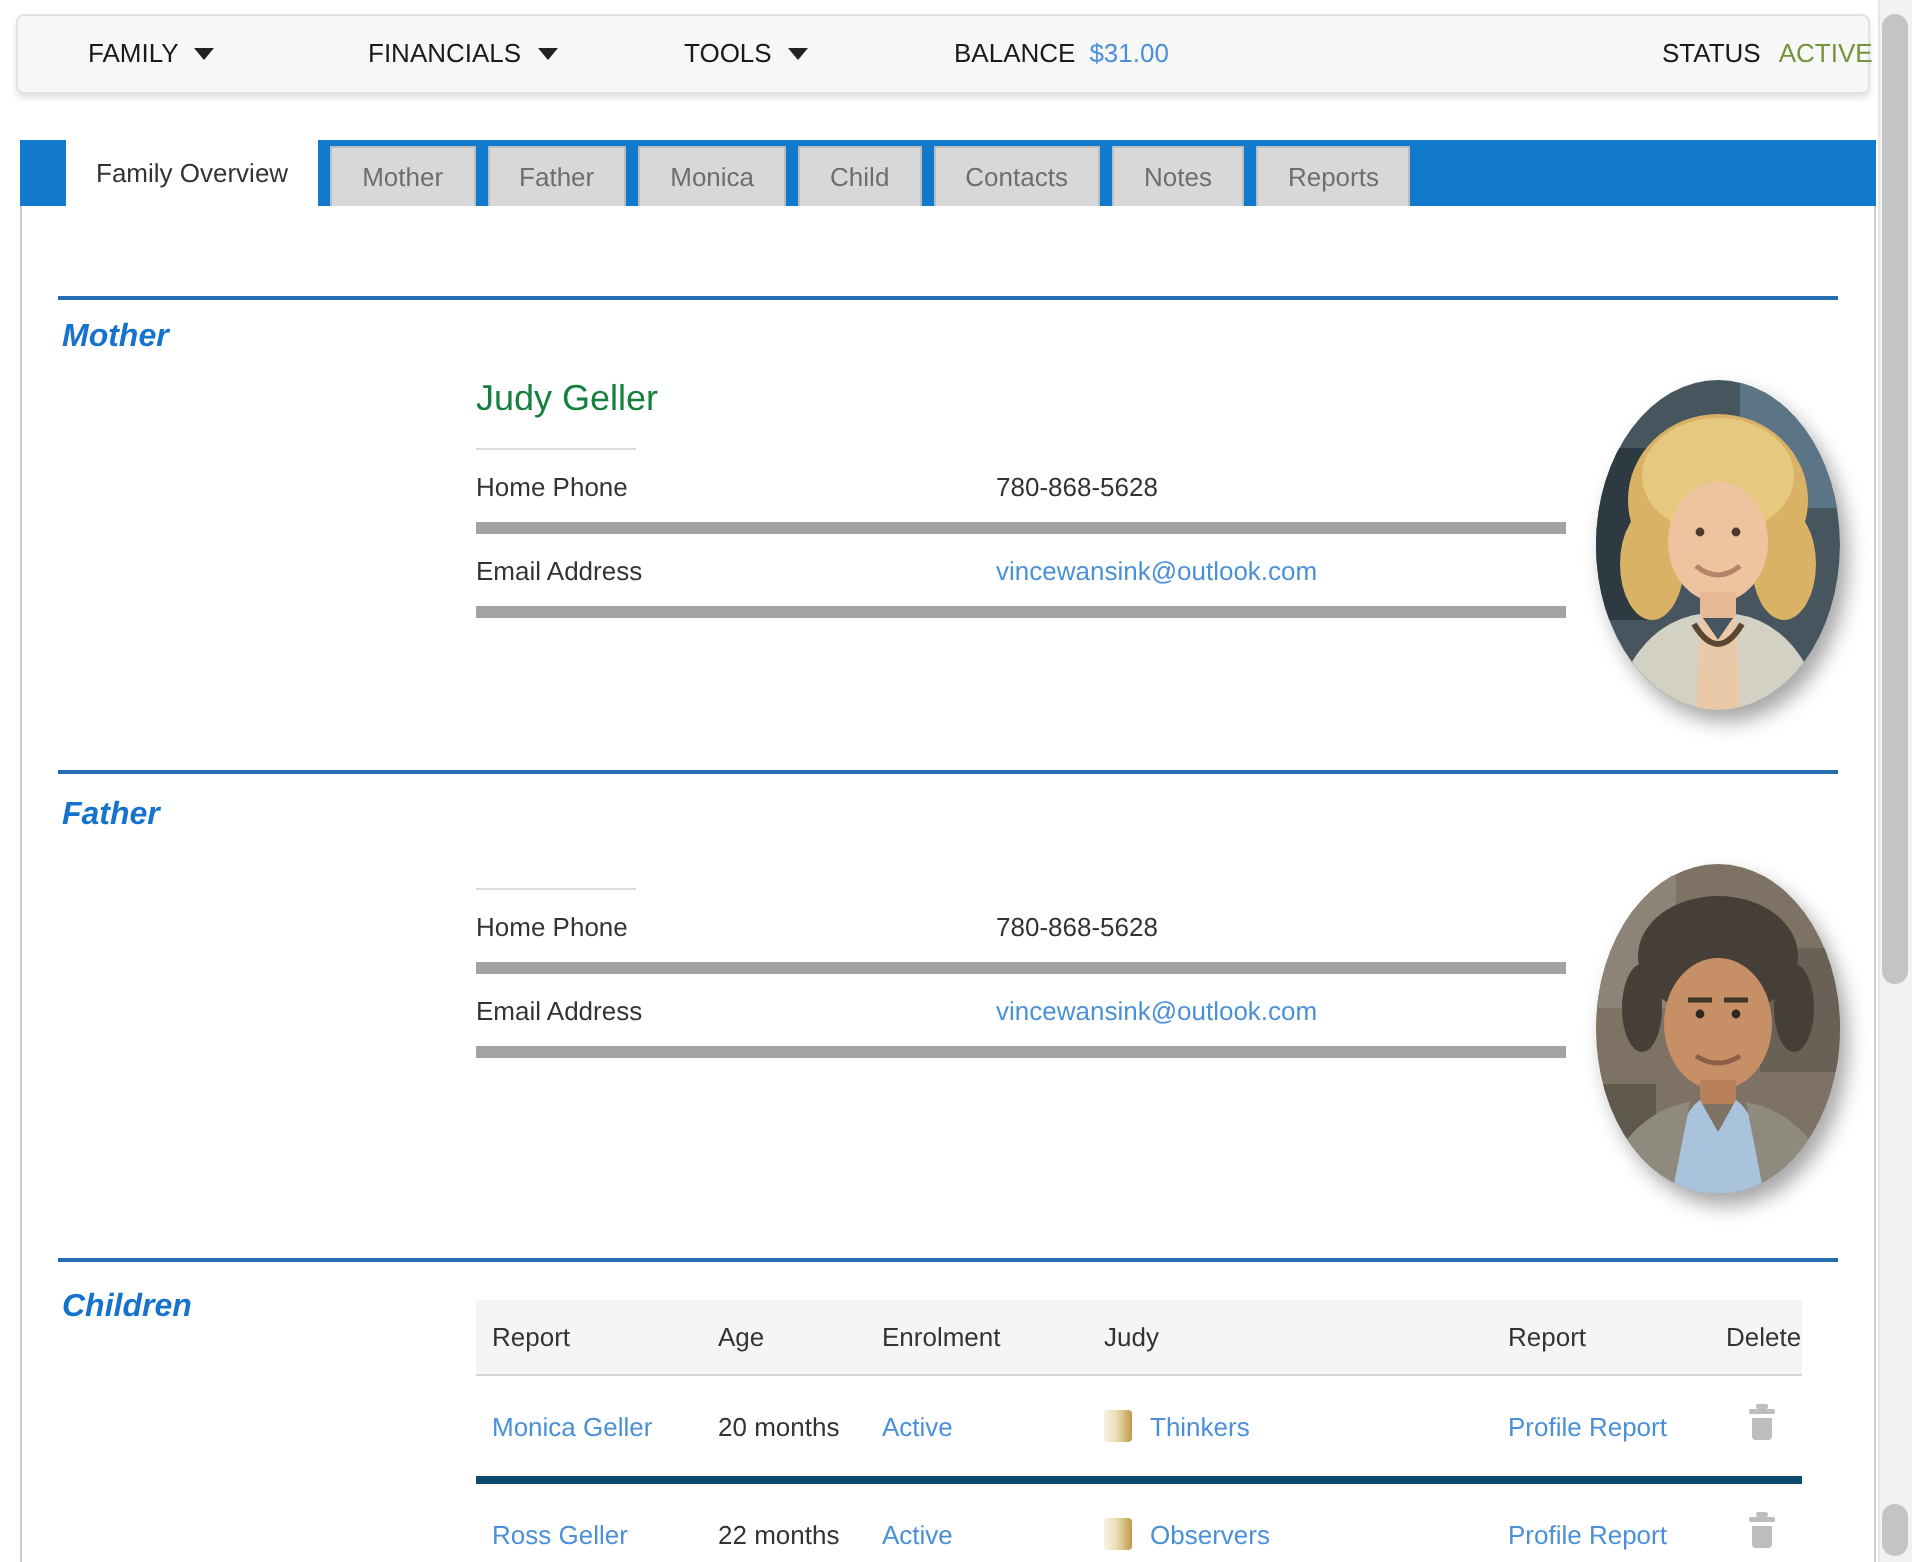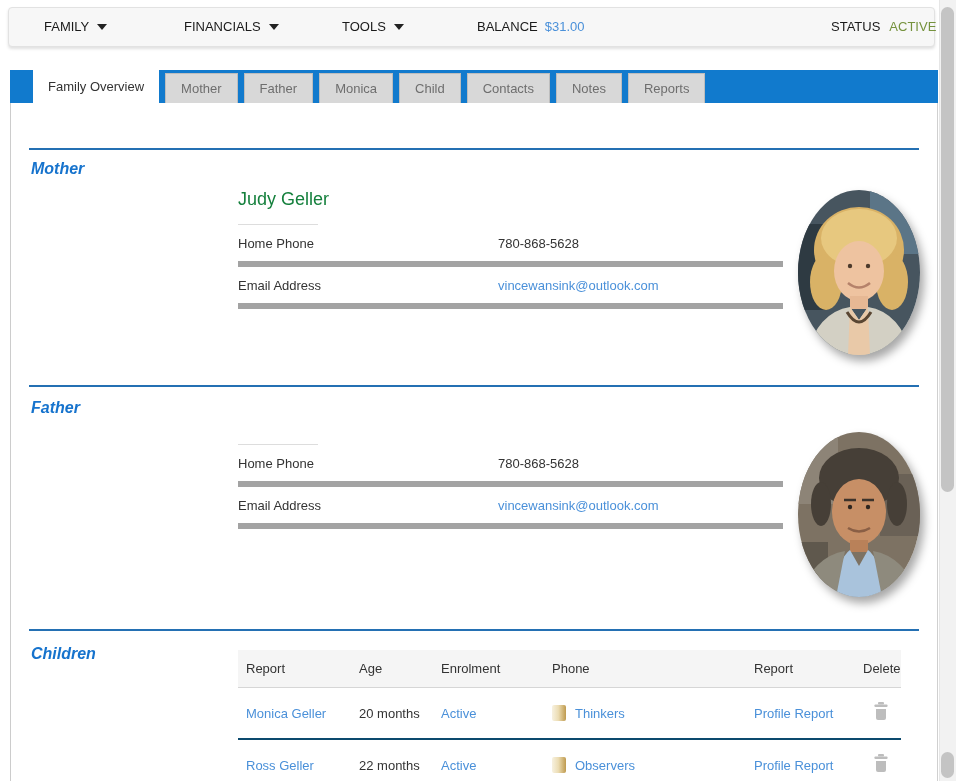--- a/index.html
+++ b/index.html
@@ -68,21 +68,21 @@
     overflow:hidden;box-shadow:4px 6px 10px rgba(0,0,0,0.35);cursor:pointer;
   }
   .photo svg{display:block;}
 
   
   .children-table{position:absolute;left:227px;top:547px;width:663px;font-size:13px;}
   .thead{
     display:flex;background:#f5f5f5;height:37px;align-items:center;color:#333;
     border-bottom:1px solid #d6d6d6;
   }
-  .trow{display:flex;height:50px;align-items:center;border-bottom:2px solid #0c4a6e;}
+  .trow{display:flex;height:50px;align-items:center;border-bottom:4px solid #0c4a6e;}
   .trow:last-child{border-bottom:none;}
   .col-child{width:121px;padding-left:8px;box-sizing:border-box;}
   .col-age{width:82px;color:#333;}
   .col-enrol{width:111px;}
   .col-room{width:202px;display:flex;align-items:center;}
   .col-report{width:109px;}
   .col-delete{width:38px;}
   .room-icon{
     width:14px;height:16px;border-radius:2px;margin-right:9px;
     background:linear-gradient(90deg,#f7f1e0 0%,#ecddb4 45%,#bf9a4e 100%);
@@ -210,21 +210,21 @@
   </div>
 
   <div class="section-rule" style="top:526px;"></div>
   <div class="section-title" style="top:542px;">Children</div>
 
   <div class="children-table">
     <div class="thead">
       <div class="col-child">Report</div>
       <div class="col-age">Age</div>
       <div class="col-enrol">Enrolment</div>
-      <div class="col-room">Phone</div>
+      <div class="col-room">Judy</div>
       <div class="col-report">Report</div>
       <div class="col-delete">Delete</div>
     </div>
 
     <div class="trow">
       <div class="col-child"><span class="link">Monica Geller</span></div>
       <div class="col-age">20 months</div>
       <div class="col-enrol"><span class="link">Active</span></div>
       <div class="col-room">
         <span class="room-icon"></span>

